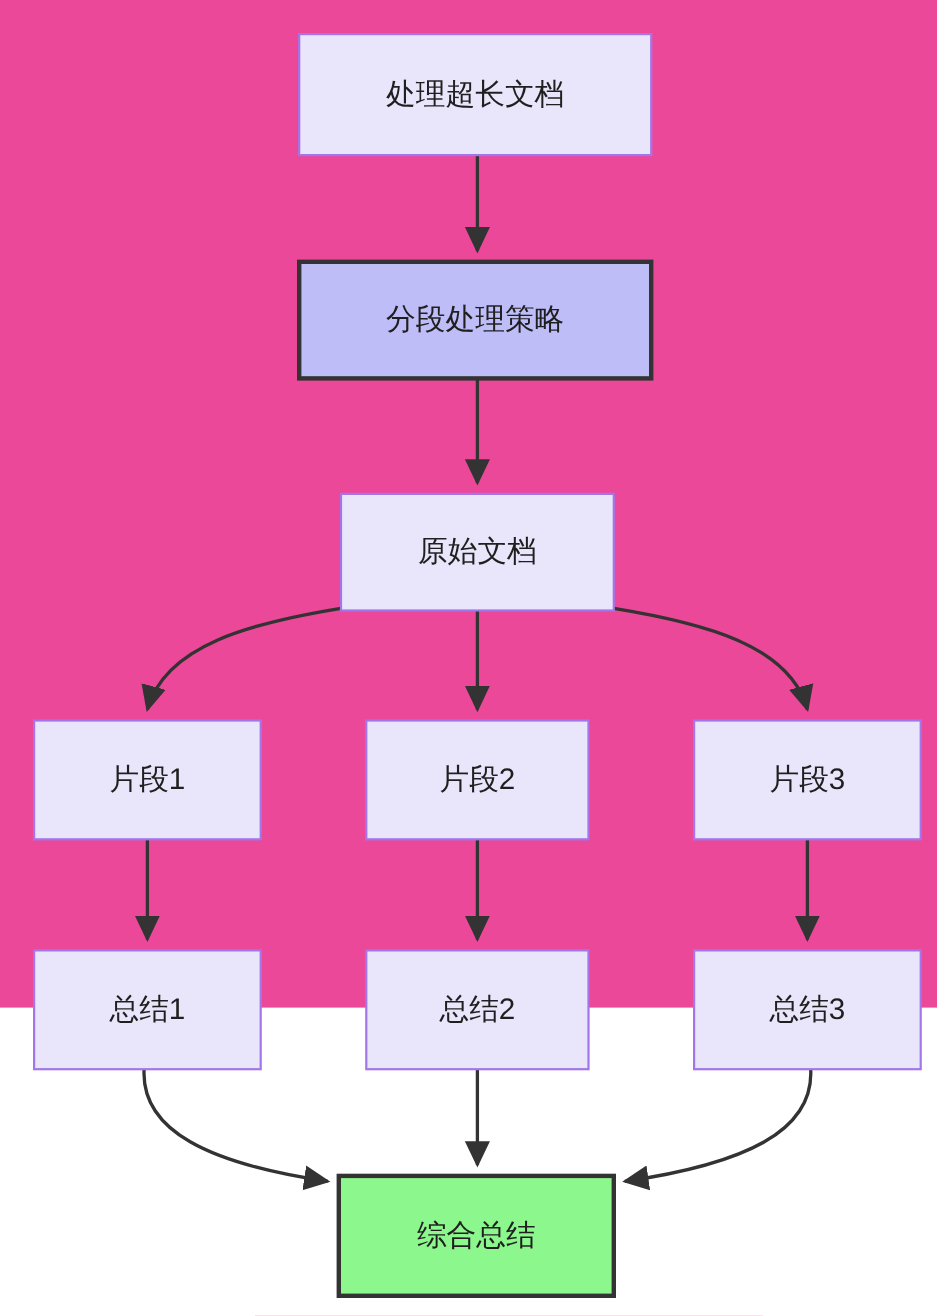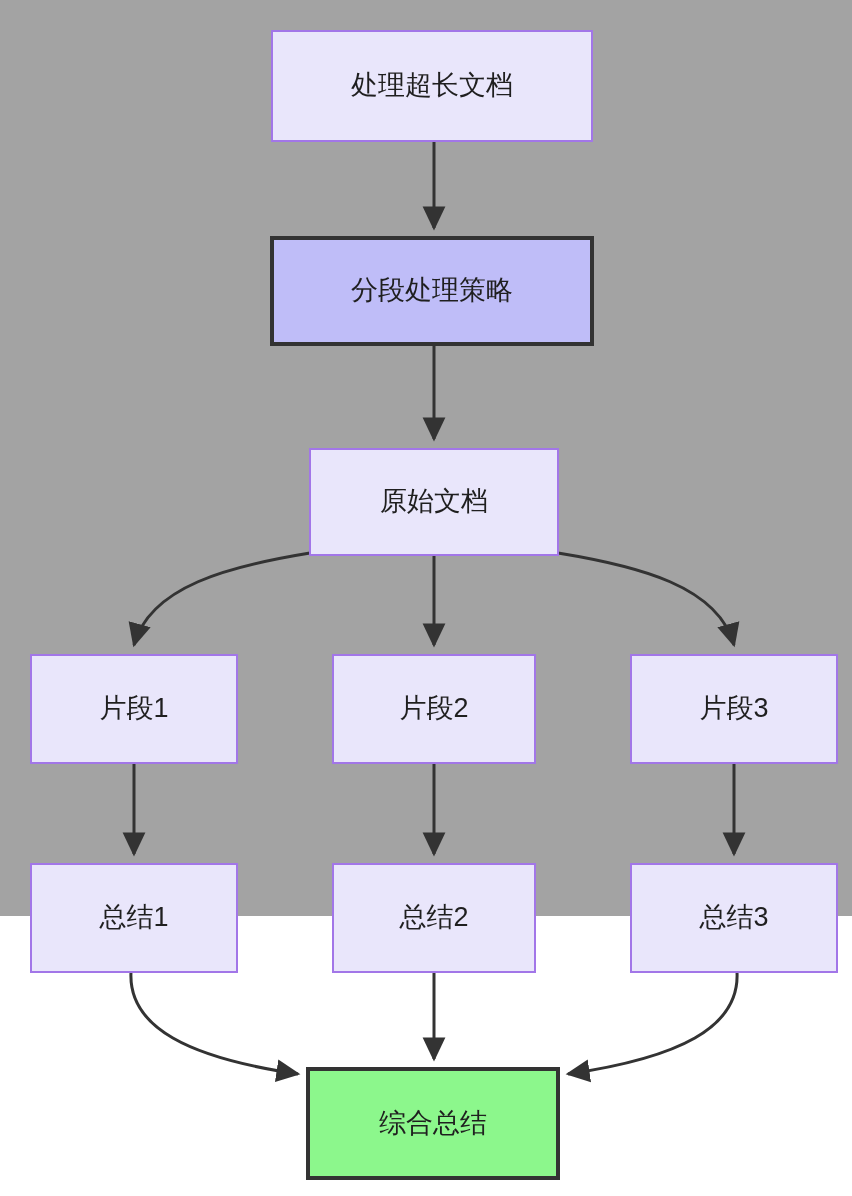--- a/index.html
+++ b/index.html
@@ -10,21 +10,21 @@
   body {
     width: 852px;
     height: 1196px;
     font-family: "Liberation Sans", "DejaVu Sans", sans-serif;
     overflow: hidden;
   }
   #flowchart-root {
     position: relative;
     width: 852px;
     height: 916px;
-    background: #a3a3a3;
+    background: #ec4899;
   }
   svg.diagram {
     display: block;
     width: 852px;
     height: 1196px;
   }
   .node-rect {
     stroke-width: 2;
   }
   .node-rect.plain {

